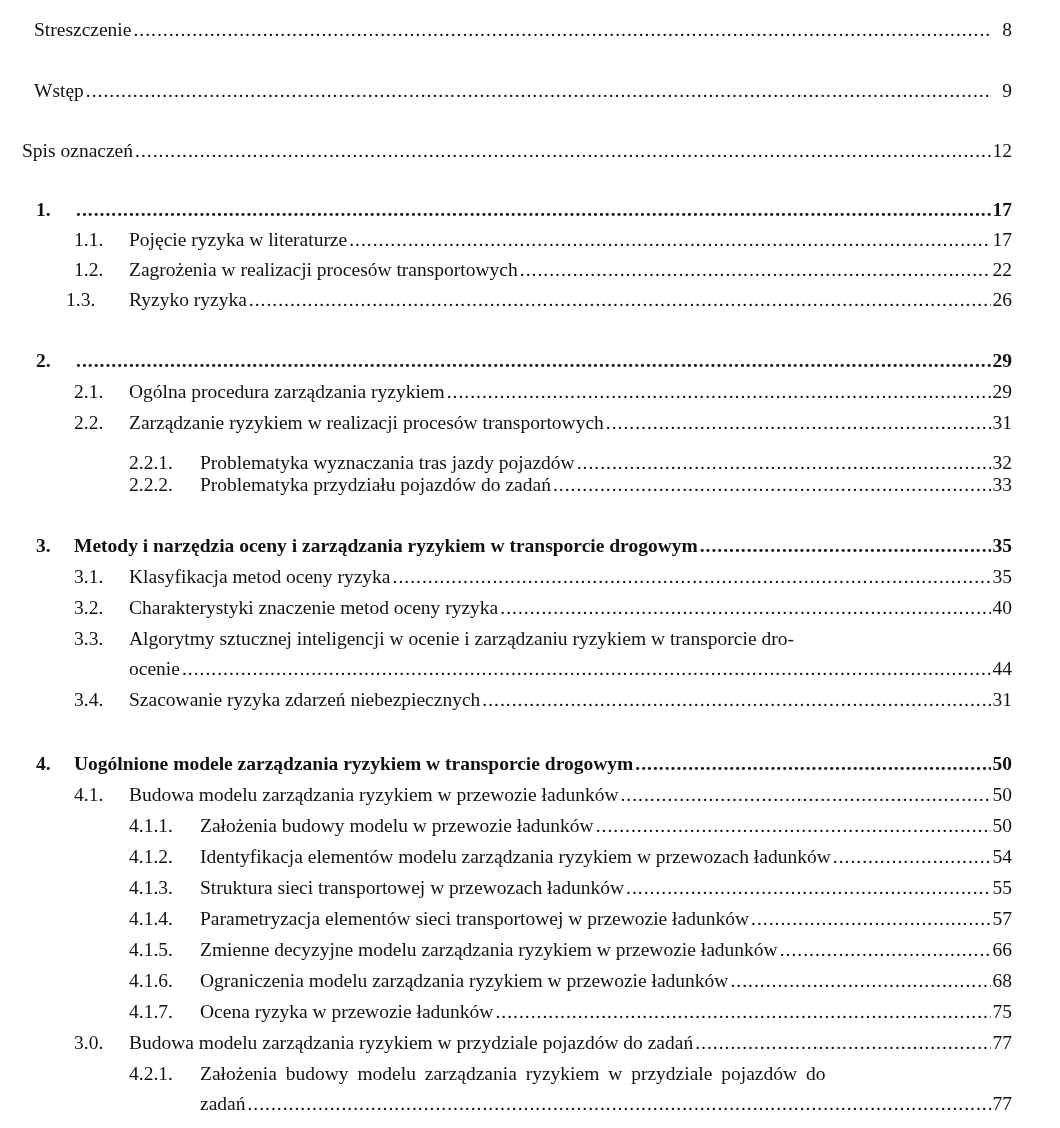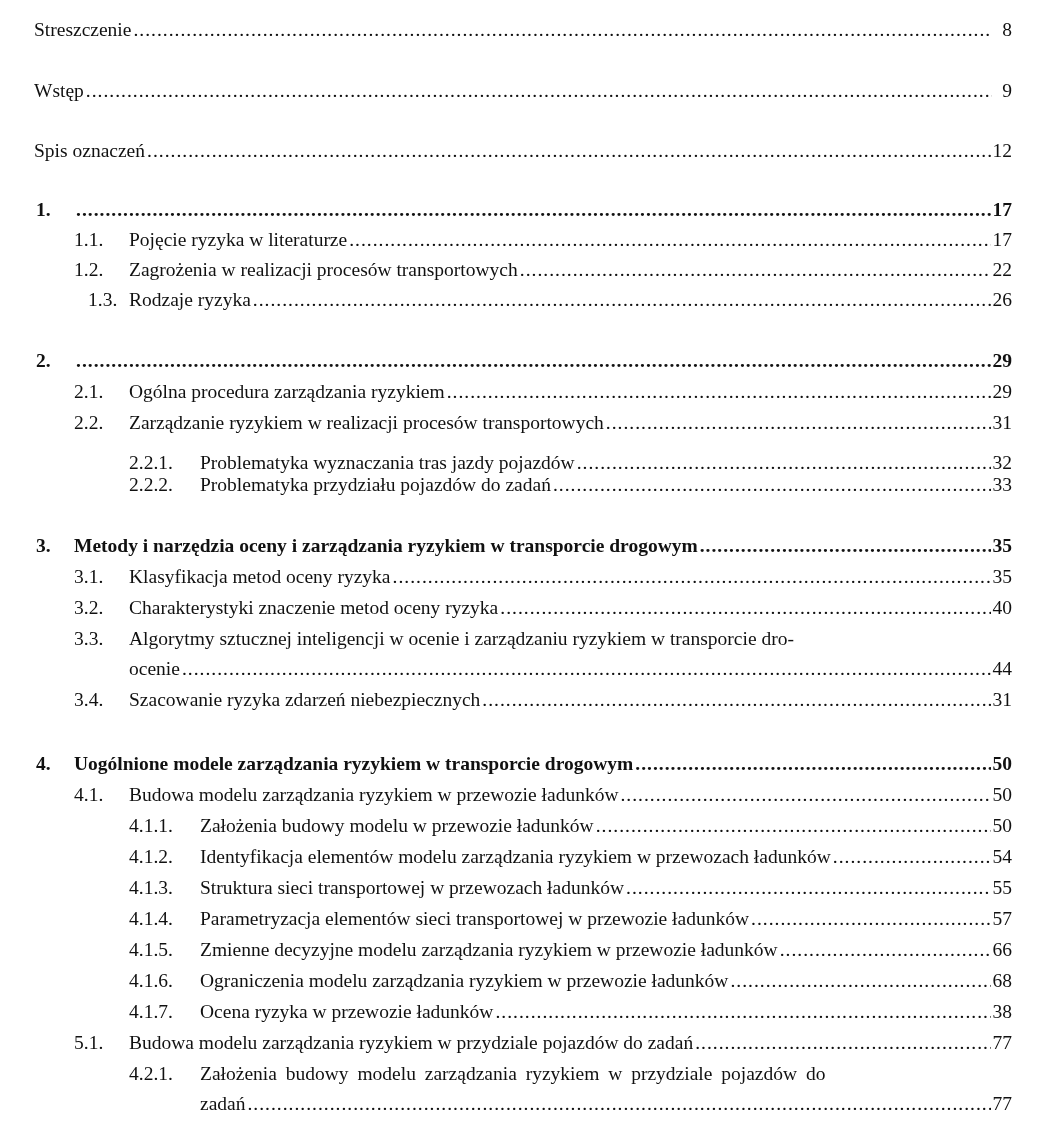--- a/index.html
+++ b/index.html
@@ -41,21 +41,21 @@
 
   <div class="line" style="top:78px">
     <div class="text-wrap" style="left:34px">
       <span class="title">Wstęp</span>
       <span class="leader">........................................................................................................................................................................................................................................</span>
       <span class="page">9</span>
     </div>
   </div>
 
   <div class="line" style="top:138px">
-    <div class="text-wrap" style="left:34px">
+    <div class="text-wrap" style="left:22px">
       <span class="title">Spis oznaczeń</span>
       <span class="leader">........................................................................................................................................................................................................................................</span>
       <span class="page">12</span>
     </div>
   </div>
 
   <div class="line bold" style="top:197px">
     <span class="num" style="left:36px">1.</span>
     <div class="text-wrap" style="left:74px">
       <span class="leader">........................................................................................................................................................................................................................................</span>
@@ -75,23 +75,23 @@
   <div class="line" style="top:257px">
     <span class="num" style="left:74px">1.2.</span>
     <div class="text-wrap" style="left:129px">
       <span class="title">Zagrożenia w realizacji procesów transportowych</span>
       <span class="leader">........................................................................................................................................................................................................................................</span>
       <span class="page">22</span>
     </div>
   </div>
 
   <div class="line" style="top:287px">
-    <span class="num" style="left:88px">1.3.</span>
-    <div class="text-wrap" style="left:129px">
-      <span class="title">Rodzaje ryzyka</span>
+    <span class="num" style="left:66px">1.3.</span>
+    <div class="text-wrap" style="left:129px">
+      <span class="title">Ryzyko ryzyka</span>
       <span class="leader">........................................................................................................................................................................................................................................</span>
       <span class="page">26</span>
     </div>
   </div>
 
   <div class="line bold" style="top:348px">
     <span class="num" style="left:36px">2.</span>
     <div class="text-wrap" style="left:74px">
       <span class="leader">........................................................................................................................................................................................................................................</span>
       <span class="page">29</span>
@@ -255,26 +255,26 @@
       <span class="leader">........................................................................................................................................................................................................................................</span>
       <span class="page">68</span>
     </div>
   </div>
 
   <div class="line" style="top:999px">
     <span class="num" style="left:129px">4.1.7.</span>
     <div class="text-wrap" style="left:200px">
       <span class="title">Ocena ryzyka w przewozie ładunków</span>
       <span class="leader">........................................................................................................................................................................................................................................</span>
-      <span class="page">38</span>
+      <span class="page">75</span>
     </div>
   </div>
 
   <div class="line" style="top:1030px">
-    <span class="num" style="left:74px">5.1.</span>
+    <span class="num" style="left:74px">3.0.</span>
     <div class="text-wrap" style="left:129px">
       <span class="title">Budowa modelu zarządzania ryzykiem w przydziale pojazdów do zadań</span>
       <span class="leader">........................................................................................................................................................................................................................................</span>
       <span class="page">77</span>
     </div>
   </div>
 
   <div class="line noleader" style="top:1061px">
     <span class="num" style="left:129px">4.2.1.</span>
     <div class="text-wrap" style="left:200px; word-spacing: 4px;">

